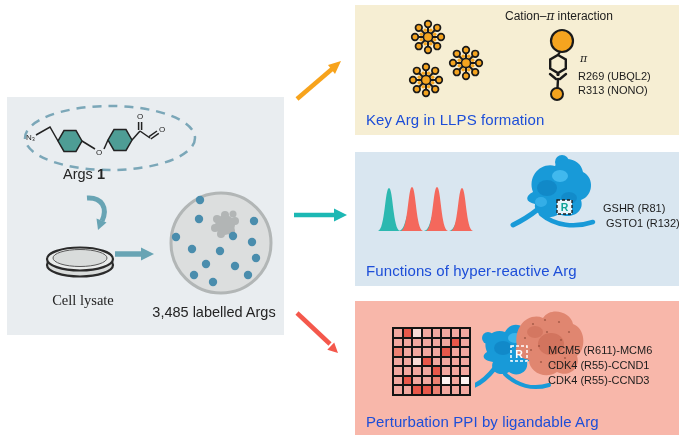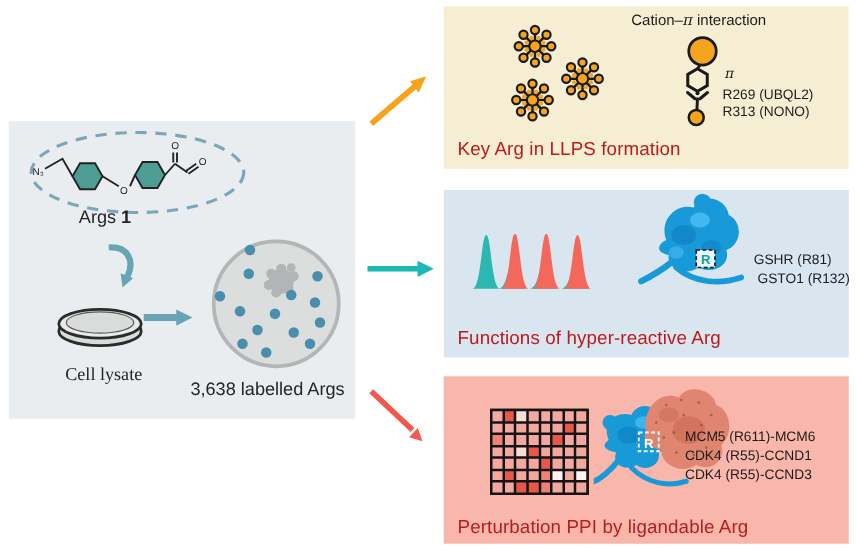--- a/index.html
+++ b/index.html
@@ -4,21 +4,21 @@
 <style>
   html,body{margin:0;padding:0;background:#fff;}
   .stage{position:relative;width:685px;height:440px;background:#fff;
          font-family:"Liberation Sans","DejaVu Sans",sans-serif;color:var(--text,#1c1c1c);overflow:hidden;}
   .panel{position:absolute;}
   .panel-left{left:7px;top:97px;width:277px;height:238px;background:var(--left_panel_bg,#e9edf0);}
   .panel-top{left:355px;top:5px;width:324px;height:130px;background:var(--top_panel_bg,#f6eed3);}
   .panel-mid{left:355px;top:152px;width:324px;height:134px;background:var(--middle_panel_bg,#d9e6f0);}
   .panel-bot{left:355px;top:301px;width:324px;height:134px;background:var(--bottom_panel_bg,#f8b7aa);}
   .abs{position:absolute;}
-  .caption{position:absolute;font-size:15px;color:#b91c1c;white-space:nowrap;letter-spacing:.1px;}
+  .caption{position:absolute;font-size:15px;color:#1d4ed8;white-space:nowrap;letter-spacing:.1px;}
   .panel-title{position:absolute;font-size:12px;color:#1c1c1c;white-space:nowrap;}
   .small-label{position:absolute;font-size:11px;line-height:14px;color:#1c1c1c;white-space:nowrap;}
   .mid-text{position:absolute;font-size:14.5px;color:#242424;white-space:nowrap;text-align:center;}
   .pi{font-family:"DejaVu Serif","Liberation Serif",serif;font-style:italic;}
   .bold{font-weight:bold;}
   svg{display:block;}
   svg text{font-family:"Liberation Sans","DejaVu Sans",sans-serif;}
   .hm-grid{position:absolute;left:37px;top:26px;width:79px;height:69px;box-sizing:border-box;
            display:grid;grid-template-columns:repeat(8,1fr);gap:2px;
            background:#141414;border:2.5px solid #141414;}
@@ -92,21 +92,21 @@
             <circle cx="245" cy="145" r="4.2"></circle>
           <circle cx="249" cy="161" r="4.2"></circle>
             <circle cx="241" cy="178" r="4.2"></circle>
           <circle cx="193" cy="103" r="4.2"></circle>
             <circle cx="247" cy="124" r="4.2"></circle>
         </g>
       </g>
     </svg>
     <div class="mid-text" style="left:37px;top:69px;width:80px;"><span>Args</span> <span class="bold">1</span></div>
     <div class="mid-text" style="left:35px;top:195px;width:82px;font-family:Liberation Serif, serif;">Cell lysate</div>
-    <div class="mid-text" style="left:133px;top:207px;width:148px;">3,638 labelled Args</div>
+    <div class="mid-text" style="left:133px;top:207px;width:148px;">3,485 labelled Args</div>
   </div>
 
   <div class="panel panel-top">
     <svg class="abs" style="left:0;top:0" width="324" height="130" viewBox="0 0 324 130">
       <defs>
         <g id="star">
           <g stroke="#1a1a1a" stroke-width="2">
             <line x1="-13" y1="0" x2="13" y2="0"></line>
               <line x1="0" y1="-13" x2="0" y2="13"></line>
             <line x1="-9.2" y1="-9.2" x2="9.2" y2="9.2"></line>

